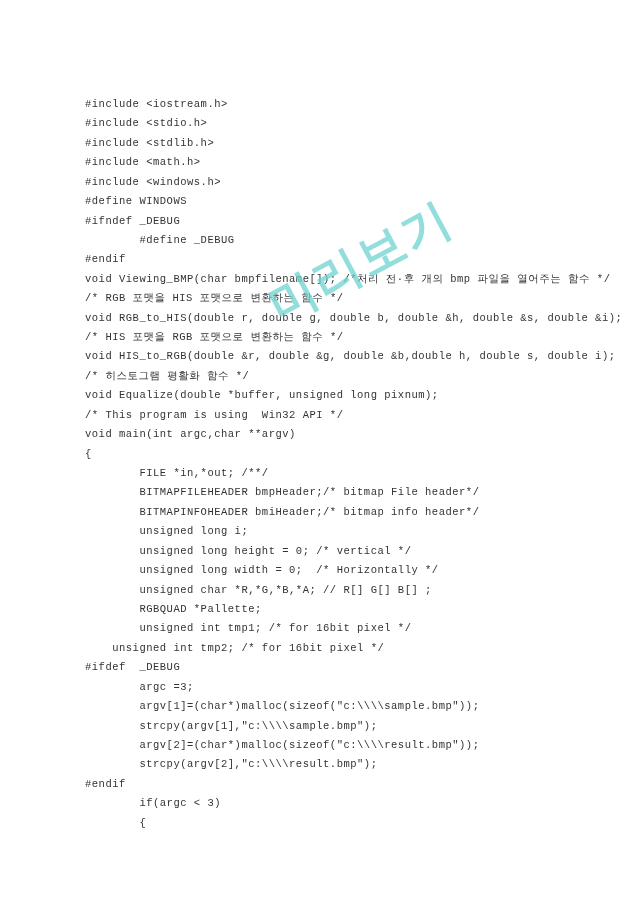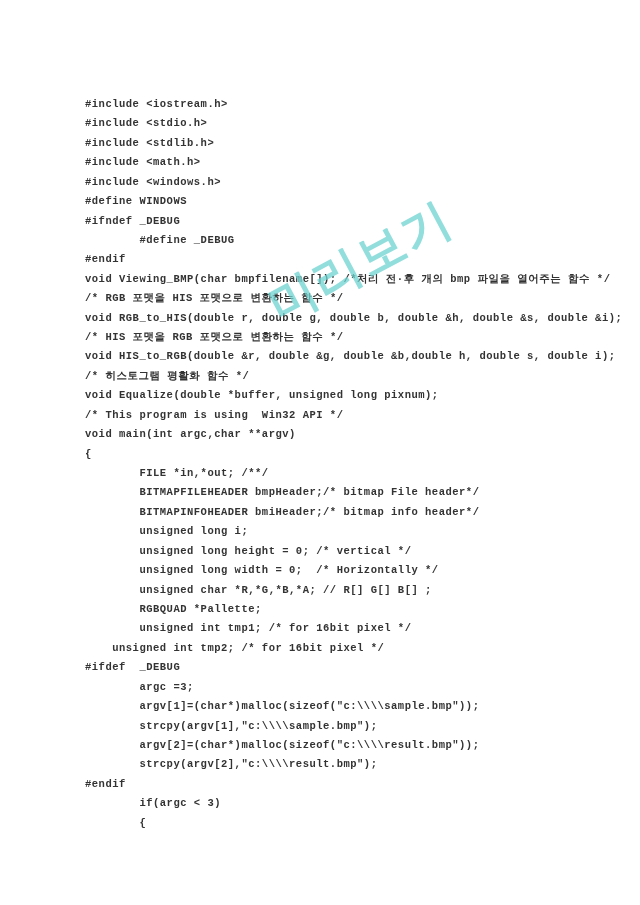--- a/index.html
+++ b/index.html
@@ -32,21 +32,21 @@
     left: 260px;
     transform: rotate(-28deg);
     font-family: "Malgun Gothic", "Apple SD Gothic Neo", sans-serif;
     font-size: 48px;
     font-weight: 700;
     color: #6dd3d1;
     opacity: 0.75;
     pointer-events: none;
     letter-spacing: 2px;
   }
-  .line { display: block; font-weight: bold; }
+  .line { display: block; }
 </style>
 </head>
 <body>
 
 <div class="page">
   <div class="watermark">미리보기</div>
   <div class="code-block" id="code-container"><span class="line">#include &lt;iostream.h&gt;</span><span class="line">#include &lt;stdio.h&gt;</span><span class="line">#include &lt;stdlib.h&gt;</span><span class="line">#include &lt;math.h&gt;</span><span class="line">#include &lt;windows.h&gt;</span><span class="line"></span><span class="line">#define WINDOWS</span><span class="line">#ifndef _DEBUG</span><span class="line">        #define _DEBUG</span><span class="line">#endif</span><span class="line"></span><span class="line">void Viewing_BMP(char bmpfilename[]); /*처리 전·후 개의 bmp 파일을 열어주는 함수 */</span><span class="line">/* RGB 포맷을 HIS 포맷으로 변환하는 함수 */</span><span class="line">void RGB_to_HIS(double r, double g, double b, double &amp;h, double &amp;s, double &amp;i);</span><span class="line">/* HIS 포맷을 RGB 포맷으로 변환하는 함수 */</span><span class="line">void HIS_to_RGB(double &amp;r, double &amp;g, double &amp;b,double h, double s, double i);</span><span class="line">/* 히스토그램 평활화 함수 */</span><span class="line">void Equalize(double *buffer, unsigned long pixnum);</span><span class="line"></span><span class="line">/* This program is using  Win32 API */</span><span class="line">void main(int argc,char **argv)</span><span class="line">{</span><span class="line">        FILE *in,*out; /**/</span><span class="line">        BITMAPFILEHEADER bmpHeader;/* bitmap File header*/</span><span class="line">        BITMAPINFOHEADER bmiHeader;/* bitmap info header*/</span><span class="line">        unsigned long i;</span><span class="line">        unsigned long height = 0; /* vertical */</span><span class="line">        unsigned long width = 0;  /* Horizontally */</span><span class="line">        unsigned char *R,*G,*B,*A; // R[] G[] B[] ;</span><span class="line">        RGBQUAD *Pallette;</span><span class="line">        unsigned int tmp1; /* for 16bit pixel */</span><span class="line">    unsigned int tmp2; /* for 16bit pixel */</span><span class="line">#ifdef  _DEBUG</span><span class="line">        argc =3;</span><span class="line">        argv[1]=(char*)malloc(sizeof("c:\\\\sample.bmp"));</span><span class="line">        strcpy(argv[1],"c:\\\\sample.bmp");</span><span class="line">        argv[2]=(char*)malloc(sizeof("c:\\\\result.bmp"));</span><span class="line">        strcpy(argv[2],"c:\\\\result.bmp");</span><span class="line">#endif</span><span class="line">        if(argc &lt; 3)</span><span class="line">        {</span></div>
 </div>
 
 </body></html>

